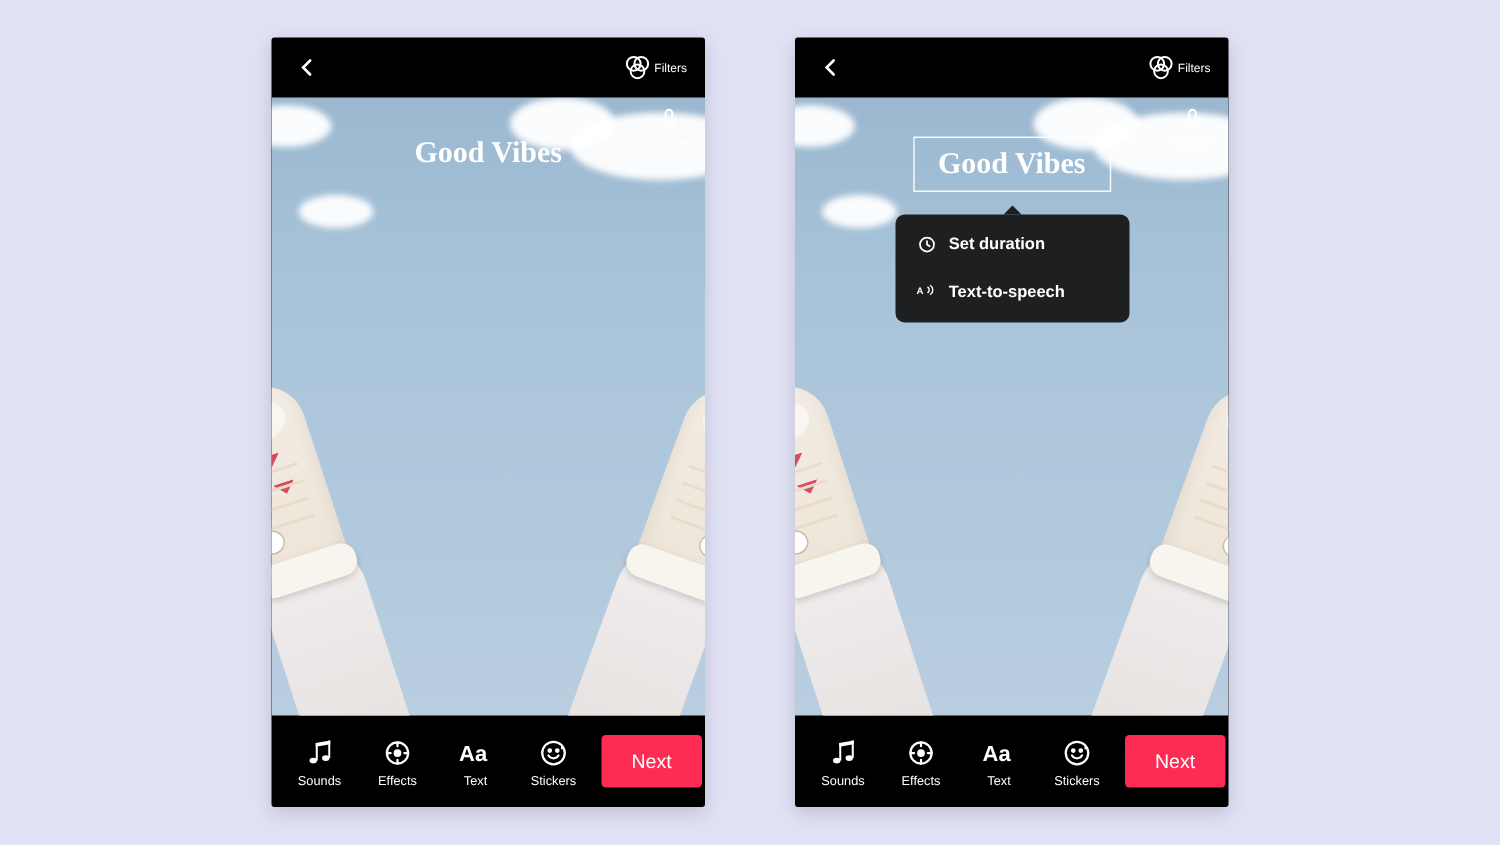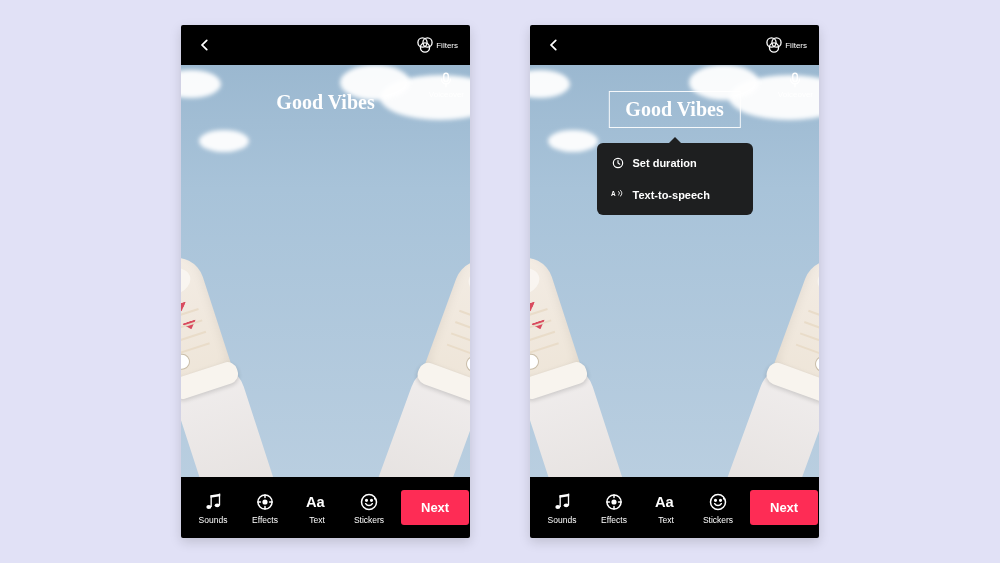--- a/index.html
+++ b/index.html
@@ -35,21 +35,21 @@
     .popup{position:absolute;top:78px;left:50%;transform:translateX(-50%);background:rgba(24,24,24,0.96);border-radius:6px;padding:4px 0;width:156px}
     .popup::before{content:'';position:absolute;top:-6px;left:50%;transform:translateX(-50%);border-left:6px solid transparent;border-right:6px solid transparent;border-bottom:6px solid rgba(24,24,24,0.96)}
     .pop-item{display:flex;align-items:center;gap:8px;padding:9px 14px;color:#fff;font-size:11px;font-weight:600}
     .pop-icon{width:14px;height:14px;display:flex;align-items:center;justify-content:center;flex-shrink:0}
     
     .bottom{position:absolute;bottom:0;left:0;right:0;height:61px;display:flex;align-items:center;padding:0 8px;gap:4px}
     .tool{flex:0 0 48px;display:flex;flex-direction:column;align-items:center;gap:3px}
     .tool-icon{height:22px;display:flex;align-items:flex-end;justify-content:center}
     .tool-lbl{color:#fff;font-size:8.5px}
     .spacer{flex:1}
-    .next{background:#fe2c55;color:#fff;font-weight:700;font-size:13px;border-radius:3px;padding:10px 20px;margin-right:4px}
+    .next{background:#fe2c55;color:#fff;font-weight:400;font-size:13px;border-radius:3px;padding:10px 20px;margin-right:4px}
     
     svg{display:block}
   </style>
 </head>
 <body>
 
 <div class="phone">
   <div class="topbar">
     <div class="back">
       <svg width="14" height="14" viewBox="0 0 24 24" fill="none" stroke="#fff" stroke-width="3" stroke-linecap="round">

